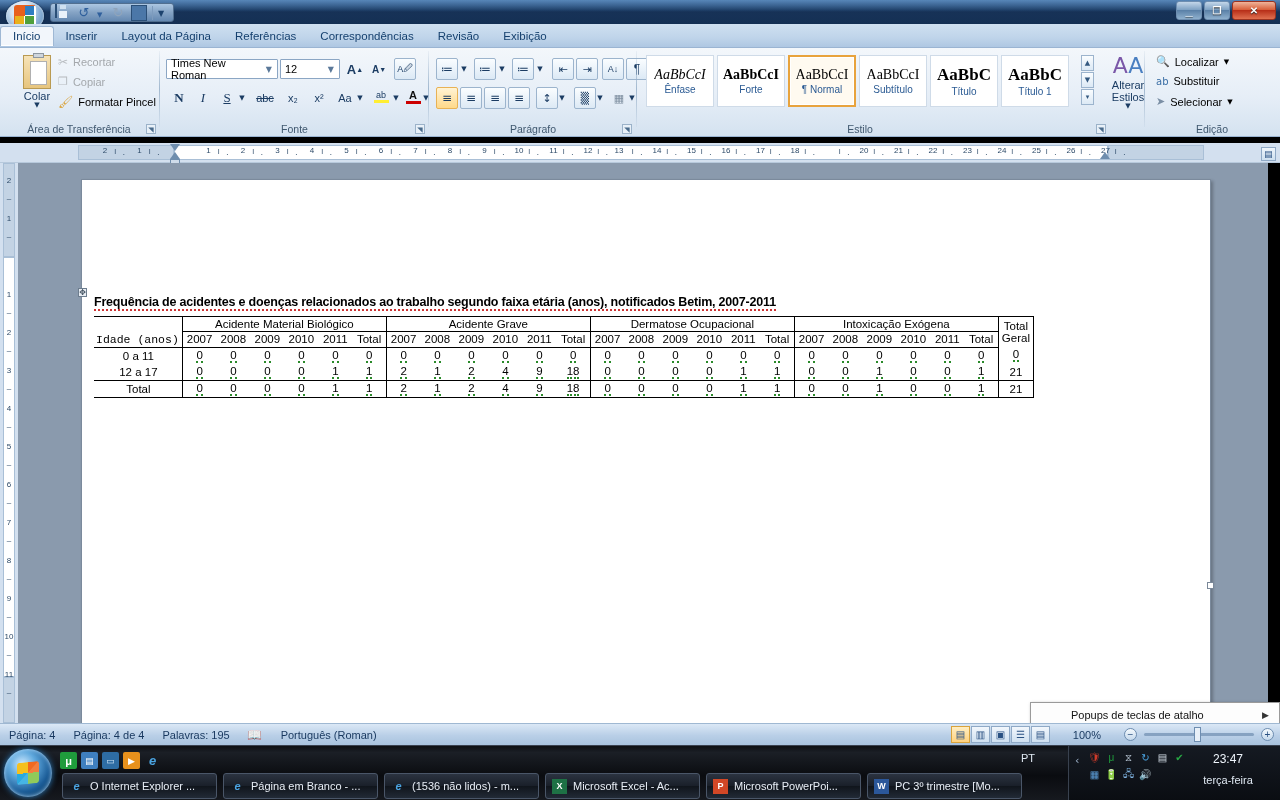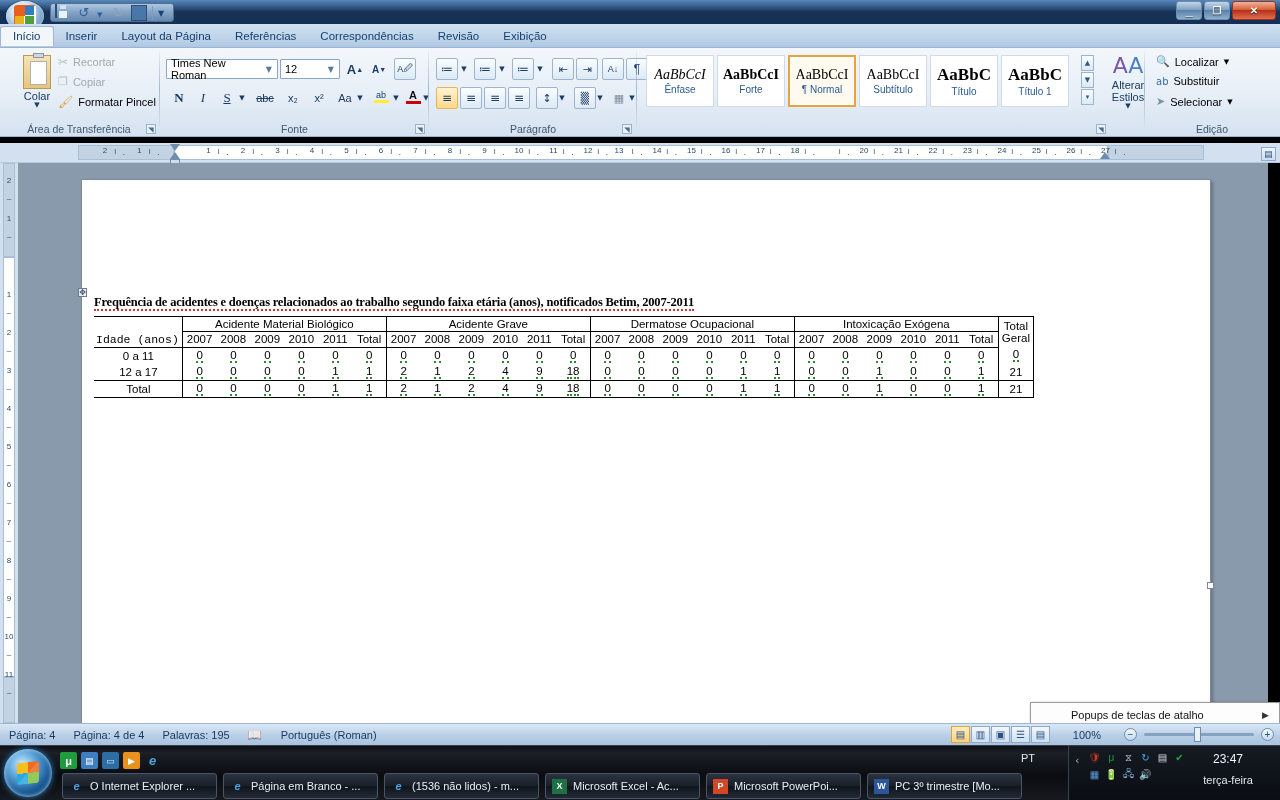--- a/index.html
+++ b/index.html
@@ -132,21 +132,21 @@
   .docarea {
     position:absolute; top:163px; left:18px; width:1250px; height:560px;
     background:#8a9aad;
     overflow:hidden;
   }
   .page {
     position:absolute; left:63px; top:16px; width:1130px; height:545px;
     background:#fff; border:1px solid #7b8a9c; box-shadow:2px 2px 3px rgba(0,0,0,.25);
   }
   .doc-title {
-    position:absolute; left:12px; top:115px; font-family:Liberation Serif, serif;
+    position:absolute; left:12px; top:115px; font-family:Liberation Sans, sans-serif;
     font-size:12.5px; font-weight:bold; color:#000; white-space:nowrap;
     letter-spacing:-0.2px;
   }
   table.tbl {
     position:absolute; left:12px; top:136px; border-collapse:collapse;
     font-family:"Liberation Sans", sans-serif; font-size:11.5px; color:#000;
   }
   table.tbl td, table.tbl th { padding:1px 3px; text-align:center; font-weight:normal; white-space:nowrap;}
   .bt { border-top:1.6px solid #000; }
   .bb { border-bottom:1.6px solid #000; }
@@ -426,20 +426,21 @@
     <div style="position:absolute;left:441px;top:6px;display:flex;flex-direction:column;gap:1px;">
       <div class="glyph" style="width:13px;height:16px;border:1px solid #9cb4cd;background:linear-gradient(180deg,#fafdff,#dce9f5);font-size:7px;text-align:center;line-height:15px;color:#33587f;">▲</div>
       <div class="glyph" style="width:13px;height:16px;border:1px solid #9cb4cd;background:linear-gradient(180deg,#fafdff,#dce9f5);font-size:7px;text-align:center;line-height:15px;color:#33587f;">▼</div>
       <div class="glyph" style="width:13px;height:16px;border:1px solid #9cb4cd;background:linear-gradient(180deg,#fafdff,#dce9f5);font-size:7px;text-align:center;line-height:15px;color:#33587f;">▾</div>
     </div>
     <div style="position:absolute;left:460px;top:4px;width:56px;text-align:center;">
       <div class="glyph" style="font-size:22px;line-height:26px;color:#7a57a8;">A<span style="color:#4a7fc1;">A</span></div>
       <div style="font-size:11px;color:#1b3c63;line-height:12px;">Alterar Estilos</div>
       <div class="glyph" style="font-size:7px;color:#1b3c63;line-height:7px;">▼</div>
     </div>
+    <div class="group-label" style="left:0;width:440px;">Estilo</div>
     <div class="dlg-launcher" style="right:34px;">◥</div>
   </div>
   <div class="group-sep" style="left:1144px;"></div>
 
   <div class="group" style="left:1148px;width:128px;">
     <div style="position:absolute;left:8px;top:6px;display:flex;align-items:center;gap:5px;">
       <span class="glyph" style="color:#3a6ea5;font-size:11px;">🔍</span>
       <span>Localizar</span>
       <span class="glyph" style="font-size:7px;">▼</span>
     </div>

